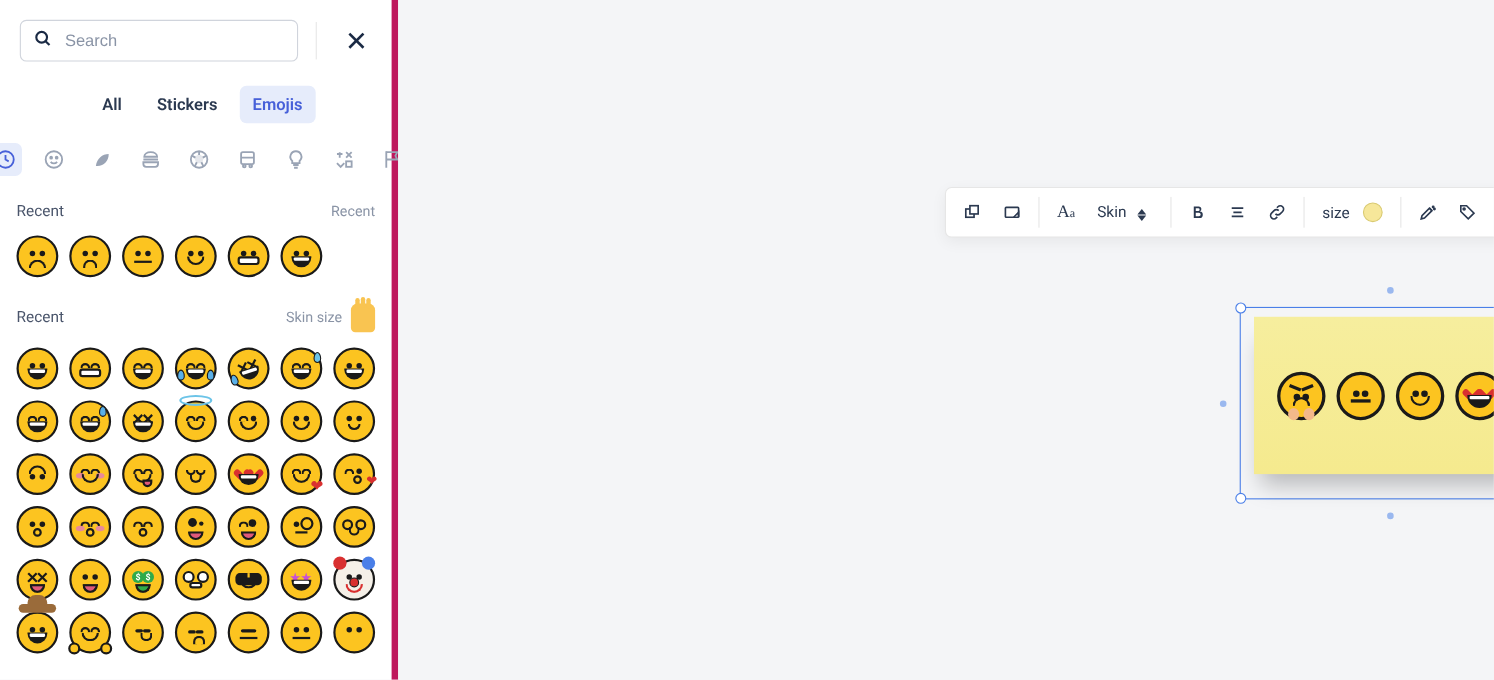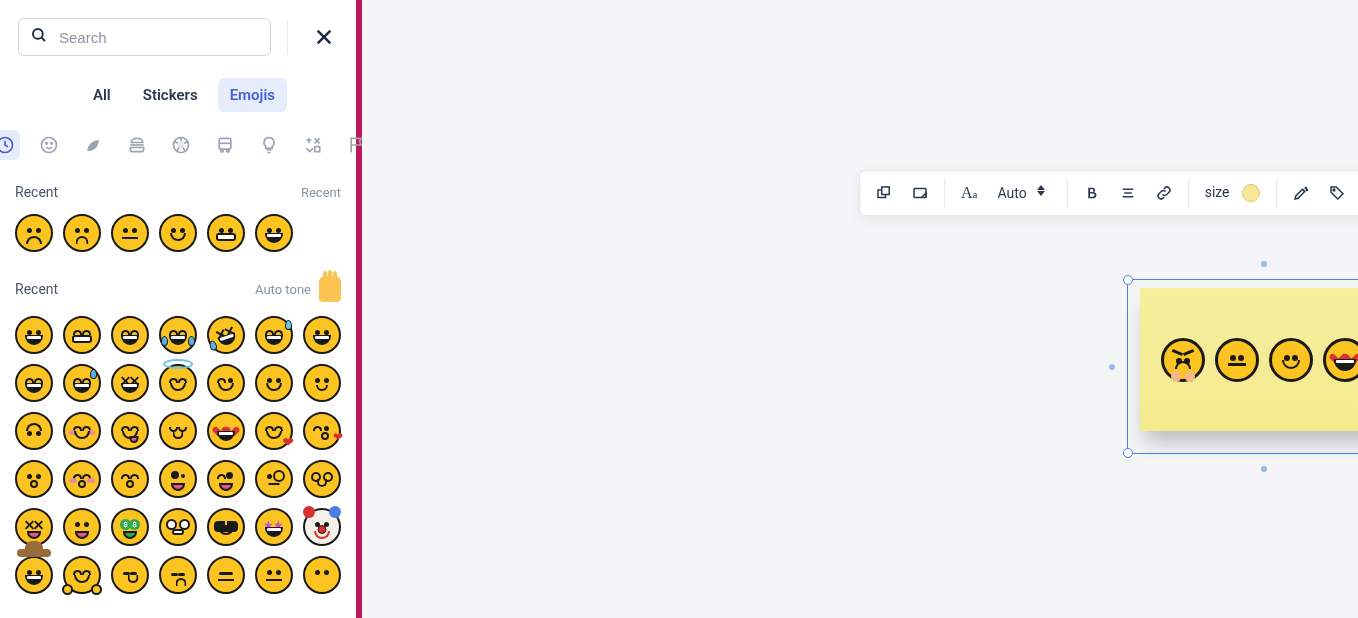--- a/index.html
+++ b/index.html
@@ -75,21 +75,21 @@
   .star-eye.l{left:6px;} .star-eye.r{right:6px;}
 
   
   .canvas { flex: 1; position: relative; background: #f4f5f7; }
 
   .toolbar { position: absolute; top: 170px; left: 497px; width: 812px; height: 46px; background: #fff; border: 1px solid #e6e6e6; border-radius: 6px; box-shadow: 0 4px 14px rgba(0,0,0,0.06); display: flex; align-items: center; padding: 0 6px; }
   .tgroup { display: flex; align-items: center; height: 100%; }
   .sep { width: 1px; height: 28px; background: #e6e6e6; margin: 0 6px; }
   .tbtn { width: 36px; height: 36px; display: flex; align-items: center; justify-content: center; color: #2b3950; cursor: pointer; border-radius: 4px; }
   .tbtn svg { width: 18px; height: 18px; }
-  .ttext { padding: 0 10px; font-size: 14px; color: #2b3950; cursor: pointer; display:flex; align-items:flex-start; gap:6px; }
+  .ttext { padding: 0 10px; font-size: 14px; color: #2b3950; cursor: pointer; display:flex; align-items:flex-end; gap:6px; }
   .aa { font-family: Georgia, serif; font-size: 16px; }
   .spin { width: 14px; display:flex; flex-direction:column; gap:1px; margin-left:4px;}
   .spin::before,.spin::after{content:"";width:0;height:0;border-left:4px solid transparent;border-right:4px solid transparent;}
   .spin::before{border-bottom:5px solid #2b3950;}
   .spin::after{border-top:5px solid #2b3950;}
   .swatch{width:18px;height:18px;border-radius:50%;background:#f6e79a;border:1px solid #d9ca72;margin-left:6px;}
 
   
   .sel-box { position: absolute; top: 279px; left: 765px; width: 273px; height: 175px; border: 1px solid #4a7fe8; }
   .sel-handle{position:absolute;width:10px;height:10px;background:#fff;border:1px solid #4a7fe8;border-radius:50%;}
@@ -257,21 +257,21 @@
             <span class="eye l"></span>
             <span class="eye r"></span>
             <span class="mouth m-grin"></span>
           </div>
         </div>
     </div>
 
     <div class="section-head">
       <span>Recent</span>
       <span class="right">
-        <span>Auto tone</span>
+        <span>Skin size</span>
         <span class="hand-icon"></span>
       </span>
     </div>
 
     <div class="emoji-grid">
 
       <div class="emoji-cell">
           <div class="em">
             <span class="eye l"></span>
             <span class="eye r"></span>
@@ -607,21 +607,21 @@
             <polyline points="14 18 20 12 20 18"></polyline>
           </svg>
         </div>
     </div>
     <div class="sep"></div>
     <div class="tgroup">
       <div class="ttext">
           <span class="aa">A<span style="font-size:11px;">a</span></span>
         </div>
       <div class="ttext">
-          <span>Auto</span>
+          <span>Skin</span>
           <span class="spin"></span>
         </div>
     </div>
     <div class="sep"></div>
     <div class="tgroup">
       <div class="tbtn">
           <svg viewBox="0 0 24 24" fill="currentColor">
             <path d="M7 5h6a3.2 3.2 0 0 1 1.4 6.1A3.5 3.5 0 0 1 13.5 19H7V5zm2.4 2.1v3.4h3a1.7 1.7 0 1 0 0-3.4h-3zm0 5.5v4.3h3.8a2.15 2.15 0 1 0 0-4.3h-3.8z"></path>
           </svg>
         </div>

